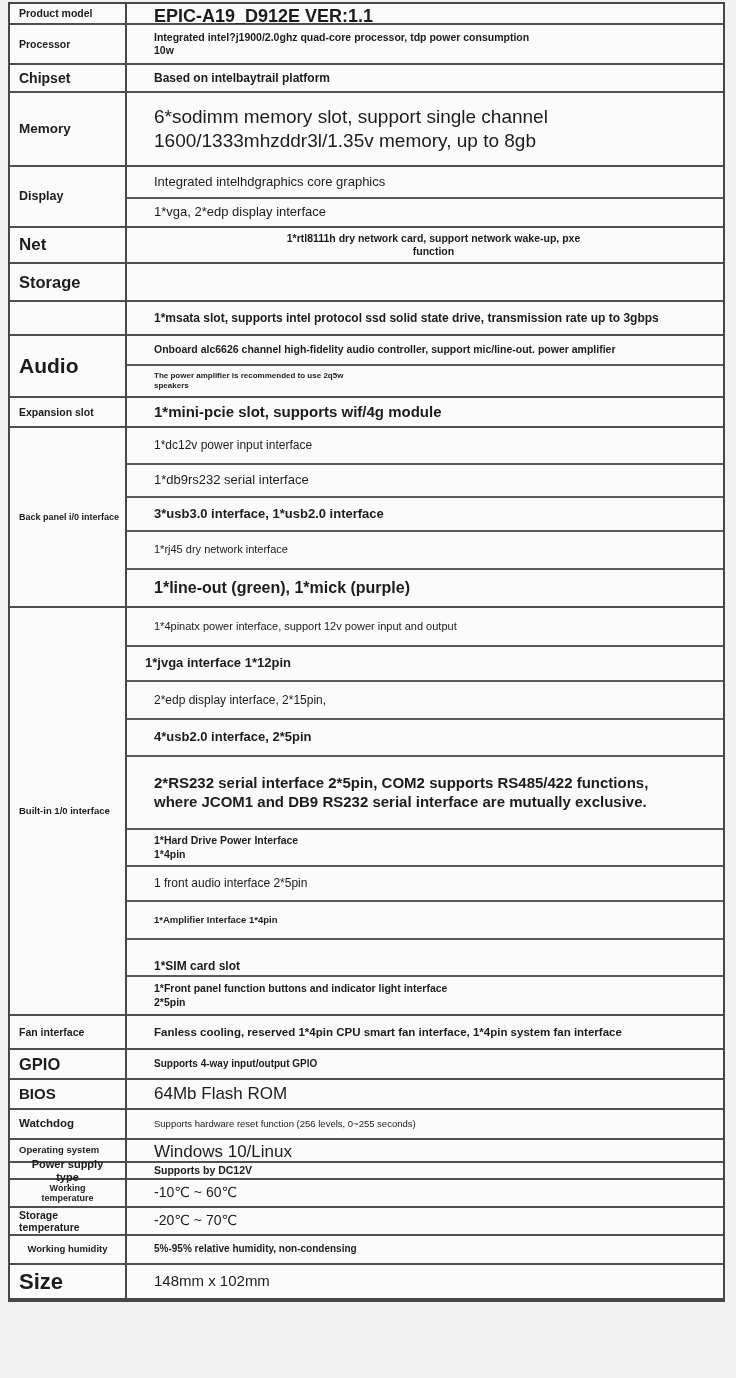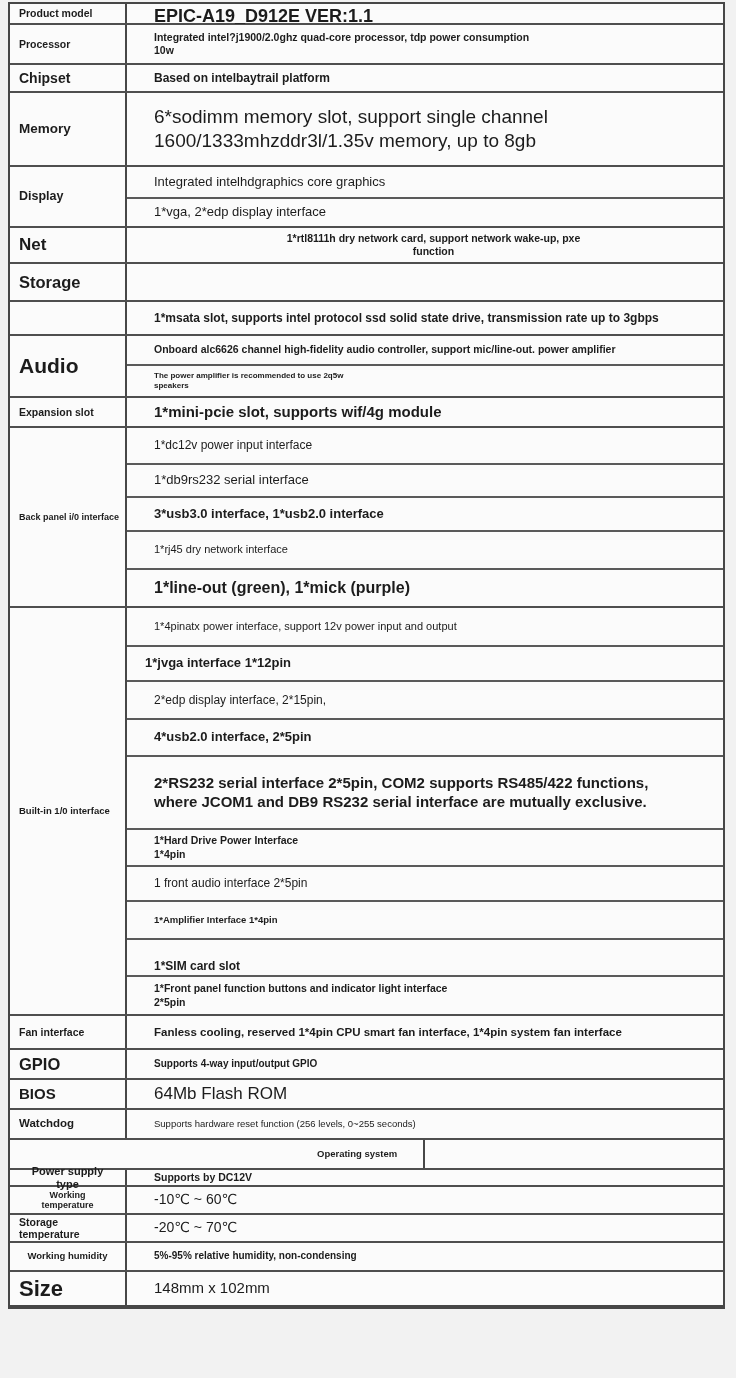--- a/index.html
+++ b/index.html
@@ -256,23 +256,28 @@
     <div class="row" style="height: 30px;">
       <div class="cell label" style="font-size: 11.5px; font-weight: 700;">
         <div class="line">Watchdog</div>
       </div>
       <div class="vals">
         <div class="cell val" style="font-size: 9.5px; font-weight: 400;">
           <div class="line">Supports hardware reset function (256 levels, 0~255 seconds)</div>
         </div>
       </div>
     </div>
-    <div class="row" style="height: 30px; justify-content: center;">
+    <div class="row" style="height: 23px;">
       <div class="cell label" style="font-size: 9.5px; font-weight: 700;">
         <div class="line">Operating system</div>
+      </div>
+      <div class="vals">
+        <div class="cell val" style="font-size: 17px; font-weight: 400;">
+          <div class="line">Windows 10/Linux</div>
+        </div>
       </div>
     </div>
     <div class="row" style="height: 17px; justify-content: center;">
       <div class="cell label center" style="font-size: 11px; font-weight: 700;">
         <div class="line">Power supply</div>
         <div class="line">type</div>
       </div>
       <div class="vals">
         <div class="cell val" style="font-size: 10.5px; font-weight: 700;">
           <div class="line">Supports by DC12V</div>

